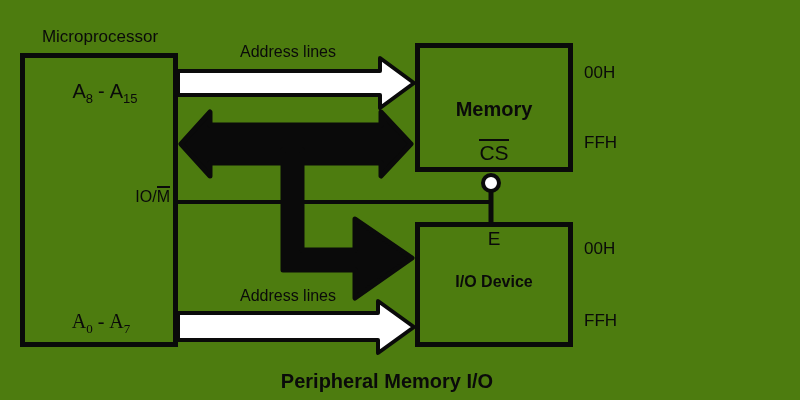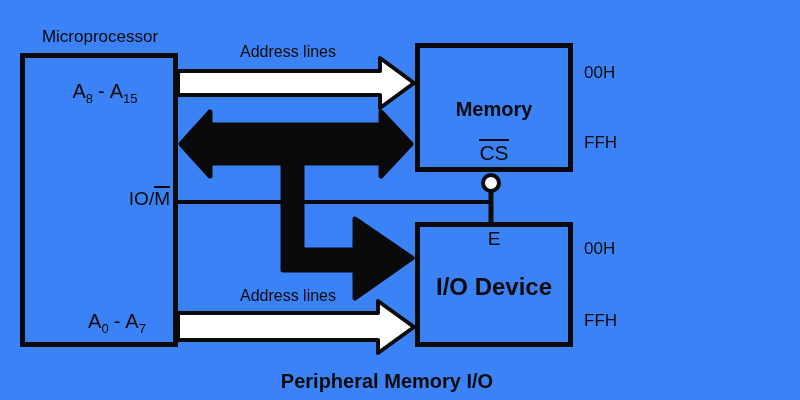--- a/index.html
+++ b/index.html
@@ -1,19 +1,19 @@
 <!DOCTYPE html>
 <html><head>
 <meta charset="utf-8">
 <style>
   * { margin: 0; padding: 0; box-sizing: border-box; }
   body { background: #ffffff; font-family: "Liberation Sans", "DejaVu Sans", sans-serif; }
   .stage {
     position: relative; width: 800px; height: 400px;
-    background: #3b82f6; color: #0a0a0a; overflow: hidden;
+    background: #4d7c0f; color: #0a0a0a; overflow: hidden;
   }
   .stage svg { position: absolute; left: 0; top: 0; }
   .block { position: absolute; border: 5px solid #0a0a0a; background: transparent; }
   .txt { position: absolute; white-space: nowrap; color: #0a0a0a; }
   .ctr { text-align: center; }
   .rgt { text-align: right; }
   .bold { font-weight: bold; }
   .sub { font-size: 13px; vertical-align: -5px; }
   .sep { margin: 0 5px; }
   .overline { display: inline-block; border-top: 2.5px solid #0a0a0a; padding-top: 1px; line-height: 1.05; }
@@ -44,32 +44,32 @@
 
   <div class="block" style="left:20px; top:53px; width:158px; height:294px;"></div>
   <div class="block" style="left:415px; top:43px; width:158px; height:129px;"></div>
   <div class="block" style="left:415px; top:222px; width:158px; height:125px;"></div>
 
   <div class="txt ctr" style="left:30px; top:27px; width:140px; font-size:17px;">Microprocessor</div>
 
   <div class="txt rgt pin" style="left:40px; top:80px; width:130px;"><span>A</span><span class="sub">8</span><span class="sep">-</span><span>A</span><span class="sub">15</span></div>
 
 
-  <div class="txt rgt" style="left:40px; top:186px; width:130px; font-size:19px;"><span>IO/</span><span class="overline">M</span></div>
+  <div class="txt rgt" style="left:40px; top:186px; width:130px; font-size:16px;"><span>IO/</span><span class="overline">M</span></div>
 
-  <div class="txt rgt pin" style="left:52px; top:310px; width:130px;"><span>A</span><span class="sub">0</span><span class="sep">-</span><span>A</span><span class="sub">7</span></div>
+  <div class="txt rgt pin" style="left:36px; top:310px; width:130px;font-family:Liberation Serif, serif;"><span>A</span><span class="sub">0</span><span class="sep">-</span><span>A</span><span class="sub">7</span></div>
 
   <div class="txt ctr" style="left:213px; top:43px; width:150px; font-size:16px;">Address lines</div>
   <div class="txt ctr" style="left:213px; top:287px; width:150px; font-size:16px;">Address lines</div>
 
   <div class="txt ctr" style="left:415px; top:139px; width:158px; font-size:21px;"><span class="overline">CS</span></div>
   <div class="txt ctr bold" style="left:415px; top:98px; width:158px; font-size:20px;">Memory</div>
   <div class="txt" style="left:584px; top:63px; font-size:17px;">00H</div>
   <div class="txt" style="left:584px; top:133px; font-size:17px;">FFH</div>
 
   <div class="txt ctr" style="left:415px; top:228px; width:158px; font-size:19px;">E</div>
-  <div class="txt ctr bold" style="left:415px; top:273px; width:158px; font-size:24px;">I/O Device</div>
+  <div class="txt ctr bold" style="left:415px; top:273px; width:158px; font-size:16px;">I/O Device</div>
   <div class="txt" style="left:584px; top:239px; font-size:17px;">00H</div>
   <div class="txt" style="left:584px; top:311px; font-size:17px;">FFH</div>
 
   <div class="txt ctr bold" style="left:247px; top:370px; width:280px; font-size:20px;">Peripheral Memory I/O</div>
 
 </div>
 
 </body></html>

